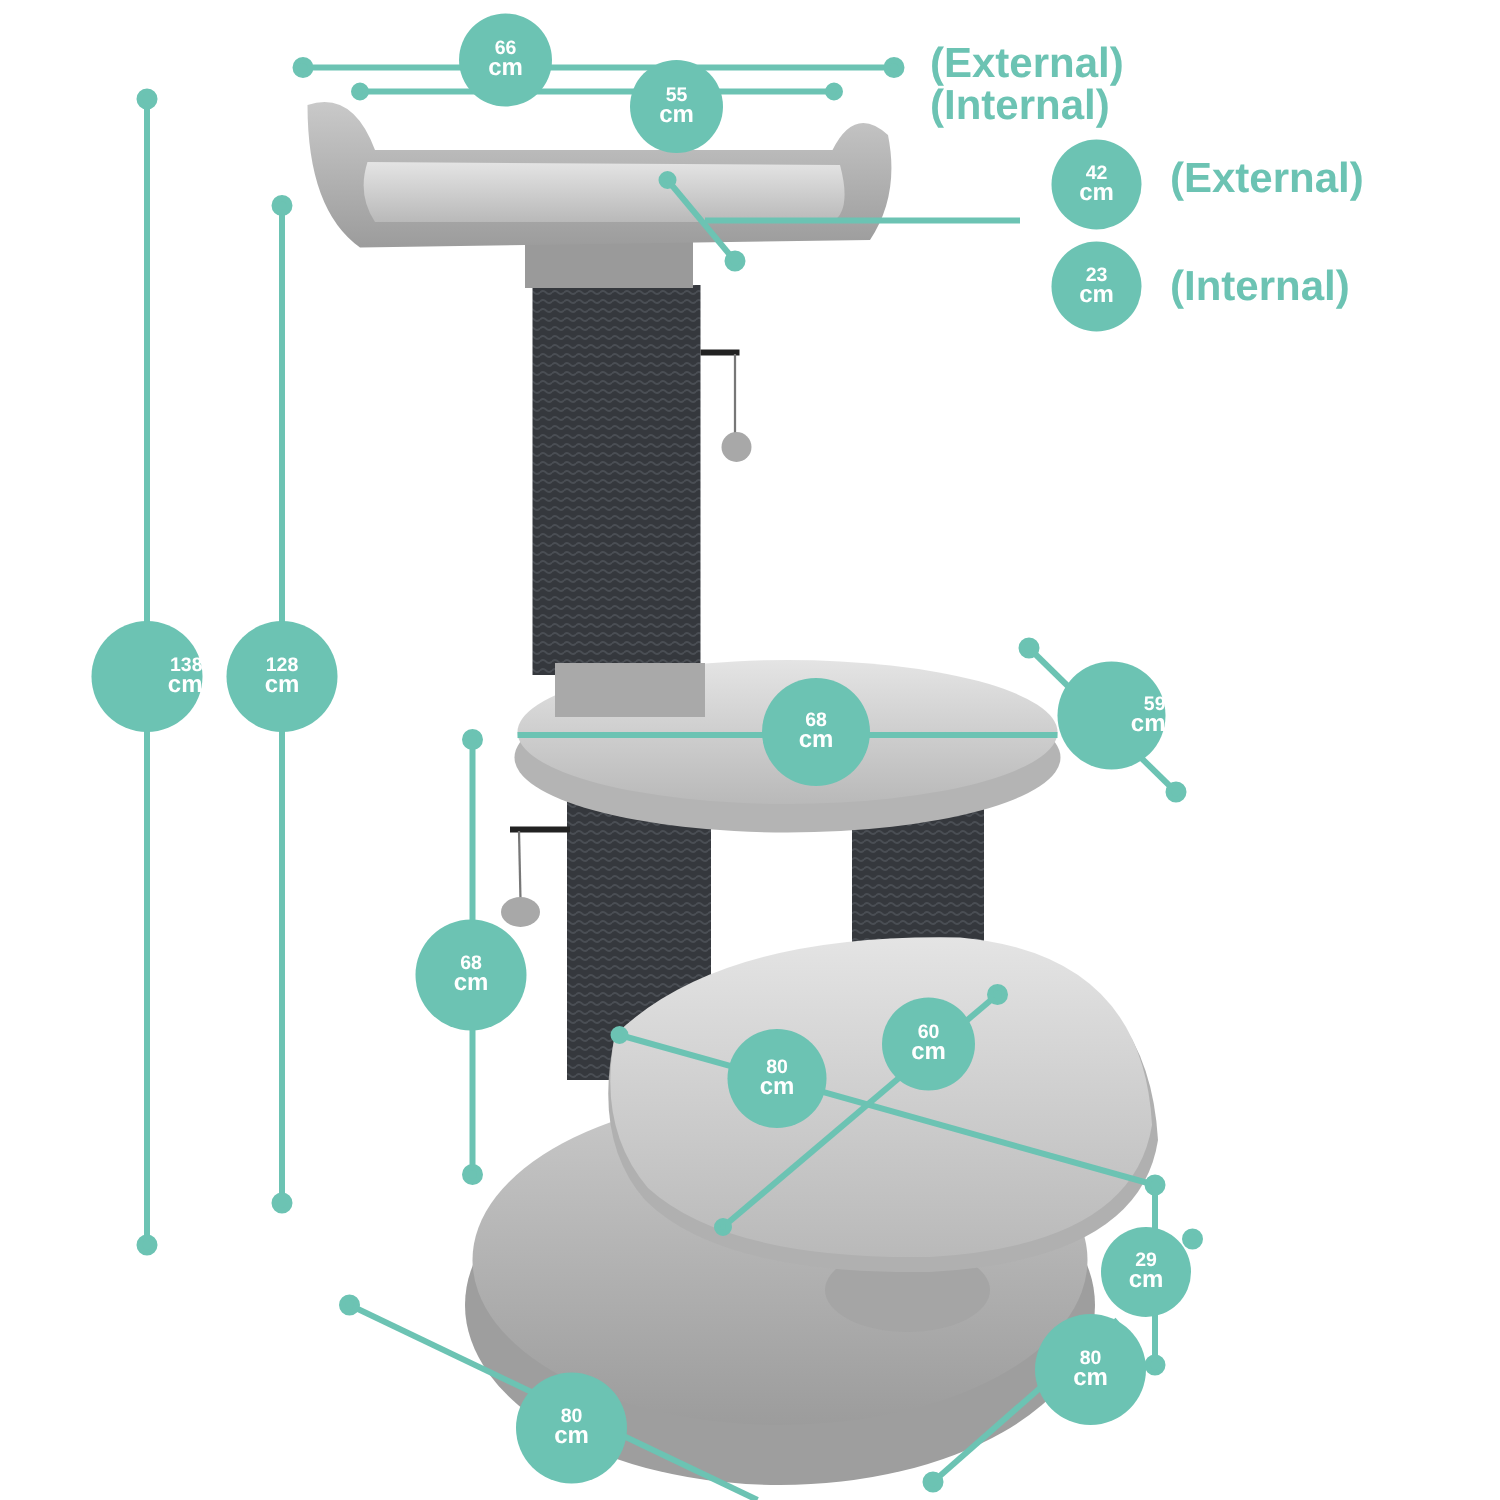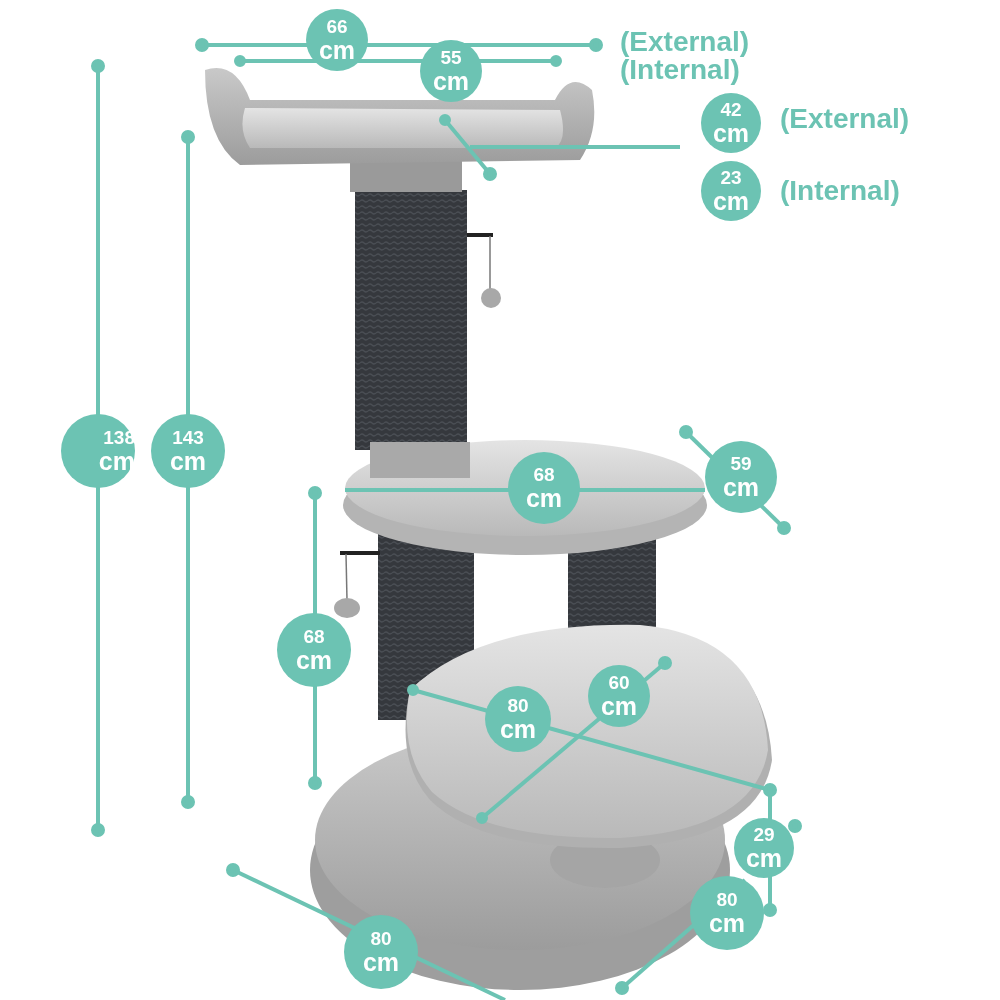--- a/index.html
+++ b/index.html
@@ -3,22 +3,22 @@
   <meta charset="utf-8">
   <style>
     html, body { margin: 0; padding: 0; background: #ffffff; }
     body { width: 1000px; height: 1000px; position: relative; overflow: hidden;
            font-family: "Liberation Sans", sans-serif; }
     #stage { position: absolute; left: 0; top: 0; width: 1000px; height: 1000px; }
     .badge { position: absolute; border-radius: 50%; background: #6cc3b3;
              color: #ffffff; font-weight: bold; display: flex; flex-direction: column;
              align-items: center; justify-content: center; line-height: 1.05;
              font-family: "Liberation Sans", sans-serif; text-align: center; }
-    .badge .v { font-size: 19px; }
-    .badge .u { font-size: 25px; }
+    .badge .v { font-size: 13px; }
+    .badge .u { font-size: 16px; }
     .lbl { position: absolute; color: #6cc3b3; font-weight: bold; font-size: 28px;
            font-family: "Liberation Sans", sans-serif; white-space: nowrap; }
   </style>
 </head>
 <body>
 
 <div id="stage">
 
   <svg width="1000" height="1000" viewBox="0 0 1000 1000" style="position:absolute;left:0;top:0;">
     <defs>
@@ -144,29 +144,29 @@
     <span class="v">23</span>
     <span class="u">cm</span>
   </div>
   <div class="lbl" style="left:780px;top:175px;">(Internal)</div>
 
   <div class="badge" style="left:61px;top:414px;width:74px;height:74px;align-items:flex-end;">
     <span class="v">138</span>
     <span class="u">cm</span>
   </div>
   <div class="badge" style="left:151px;top:414px;width:74px;height:74px;">
-    <span class="v">143</span>
+    <span class="v">128</span>
     <span class="u">cm</span>
   </div>
 
   <div class="badge" style="left:508px;top:452px;width:72px;height:72px;">
     <span class="v">68</span>
     <span class="u">cm</span>
   </div>
-  <div class="badge" style="left:705px;top:441px;width:72px;height:72px;">
+  <div class="badge" style="left:705px;top:441px;width:72px;height:72px;align-items:flex-end;">
     <span class="v">59</span>
     <span class="u">cm</span>
   </div>
   <div class="badge" style="left:277px;top:613px;width:74px;height:74px;">
     <span class="v">68</span>
     <span class="u">cm</span>
   </div>
 
   <div class="badge" style="left:485px;top:686px;width:66px;height:66px;">
     <span class="v">80</span>

